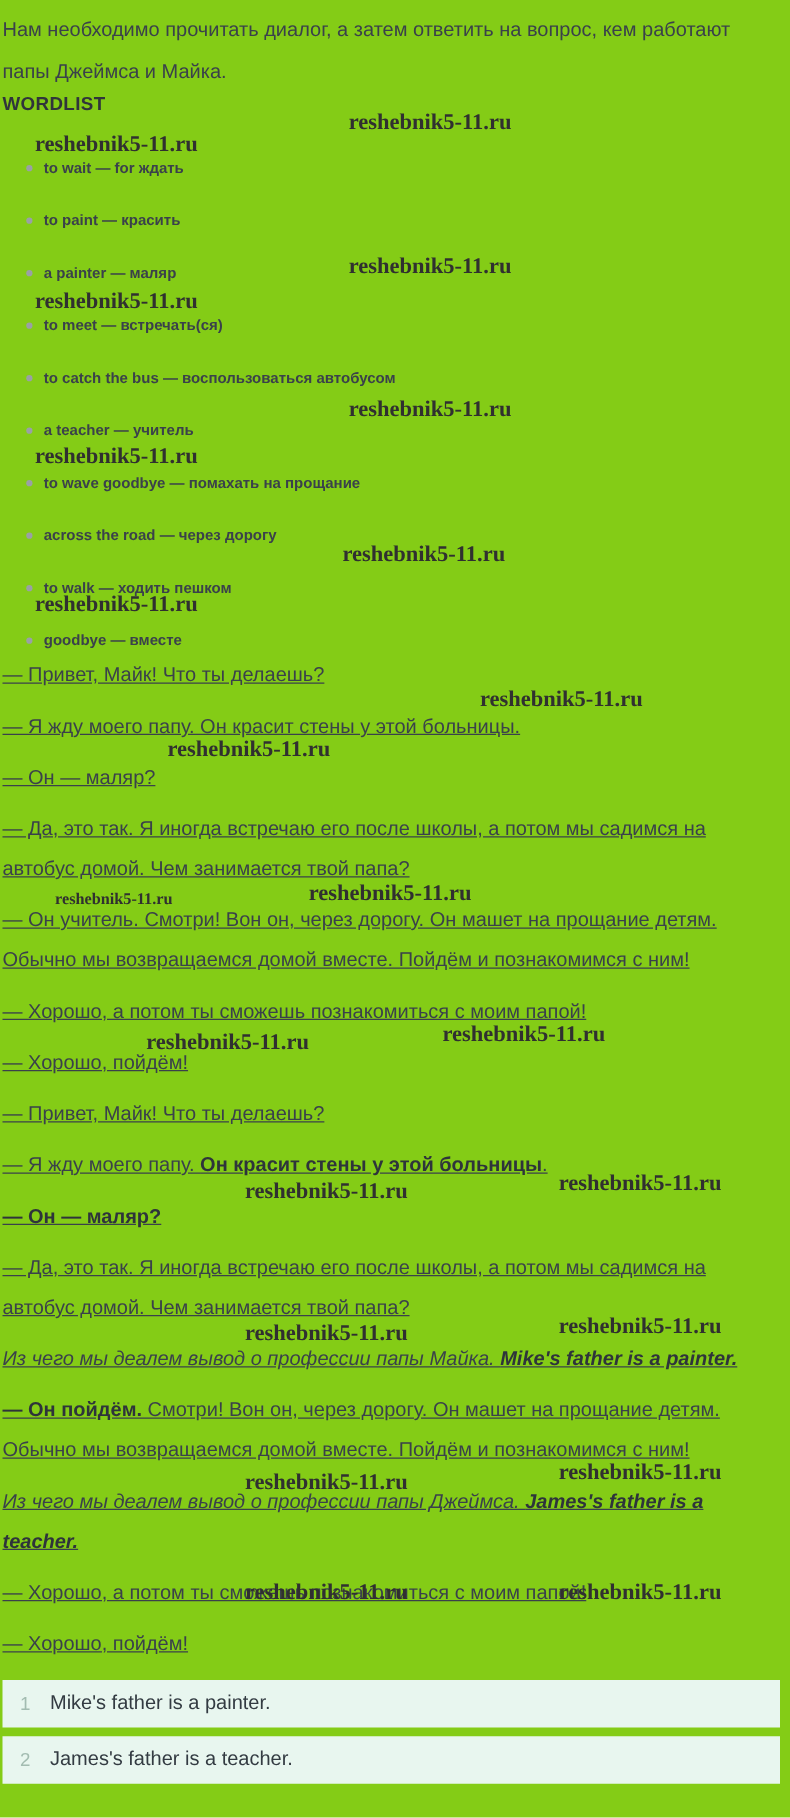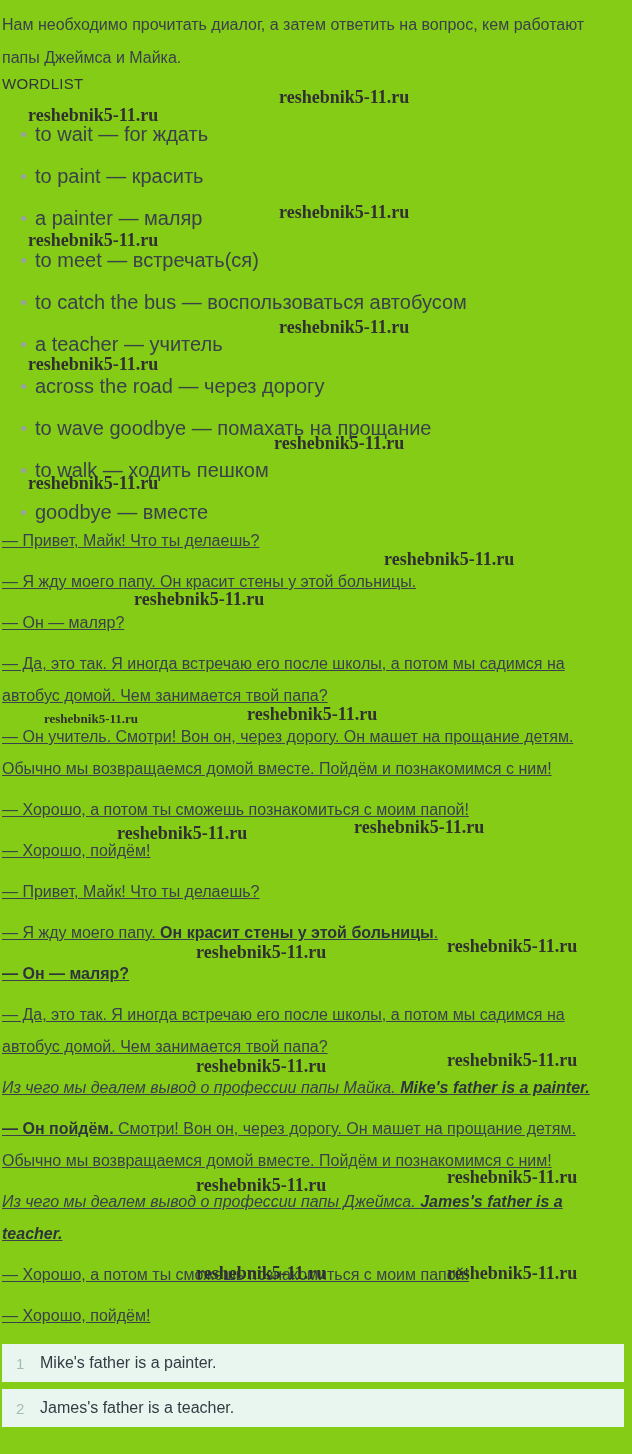--- a/index.html
+++ b/index.html
@@ -1,24 +1,24 @@
 <!DOCTYPE html>
 <html><head>
 <meta charset="utf-8">
 <style>
   html, body { margin: 0; padding: 0; background: #ffffff; }
   body { width: 632px; font-family: "Liberation Sans", sans-serif; color: #3a414b; }
   .page { position: relative; width: 632px; min-height: 1454px; padding: 8px 8px 0 2px; box-sizing: border-box; overflow: hidden; background: #84cc16; }
 
   .intro { margin: 0; font-size: 16px; line-height: 33px; color: #3a414b; }
 
-  .wordlist-heading { margin: 0 0 28px 0; font-size: 15px; line-height: 20px; font-weight: 400; color: #30353b; letter-spacing: .3px; }
+  .wordlist-heading { margin: 0 0 28px 0; font-size: 15px; line-height: 20px; font-weight: 700; color: #30353b; letter-spacing: .3px; }
 
   .wordlist { list-style: none; margin: 0; padding: 0; }
-  .wordlist li { position: relative; padding-left: 33px; font-size: 20px; line-height: 25px; margin-bottom: 17px; color: #3a414b; }
+  .wordlist li { position: relative; padding-left: 33px; font-size: 12px; line-height: 25px; margin-bottom: 17px; color: #3a414b; font-weight: bold; }
   .wordlist li:last-child { margin-bottom: 0; }
   .bullet { position: absolute; left: 19px; top: 10px; width: 5px; height: 5px; border-radius: 50%; background: #9aa0a6; }
 
   .dialog { margin: 0; }
   .dialog p { margin: 0 0 9px 0; font-size: 16px; line-height: 32px; text-decoration: underline; }
   .dialog p:last-child { margin-bottom: 9px; }
   .note { font-style: italic; }
   strong { font-weight: 700; color: #2e343b; }
 
   .answers { list-style: none; margin: 12px 0 0 0; padding: 0; }
@@ -37,22 +37,22 @@
 
   <h3 class="wordlist-heading">WORDLIST</h3>
 
   <ul class="wordlist">
     <li><span class="bullet"></span><span>to wait — for ждать</span></li>
     <li><span class="bullet"></span><span>to paint — красить</span></li>
     <li><span class="bullet"></span><span>a painter — маляр</span></li>
     <li><span class="bullet"></span><span>to meet — встречать(ся)</span></li>
     <li><span class="bullet"></span><span>to catch the bus — воспользоваться автобусом</span></li>
     <li><span class="bullet"></span><span>a teacher — учитель</span></li>
+    <li><span class="bullet"></span><span>to wave goodbye — помахать на прощание</span></li>
     <li><span class="bullet"></span><span>across the road — через дорогу</span></li>
-    <li><span class="bullet"></span><span>to wave goodbye — помахать на прощание</span></li>
     <li><span class="bullet"></span><span>to walk — ходить пешком</span></li>
     <li><span class="bullet"></span><span>goodbye — вместе</span></li>
   </ul>
 
   <section class="dialog">
     <p>— Привет, Майк! Что ты делаешь?</p>
     <p>— Я жду моего папу. Он красит стены у этой больницы.</p>
     <p>— Он — маляр?</p>
     <p>— Да, это так. Я иногда встречаю его после школы, а потом мы садимся на автобус домой. Чем занимается твой папа?</p>
     <p>— Он учитель. Смотри! Вон он, через дорогу. Он машет на прощание детям. Обычно мы возвращаемся домой вместе. Пойдём и познакомимся с ним!</p>

